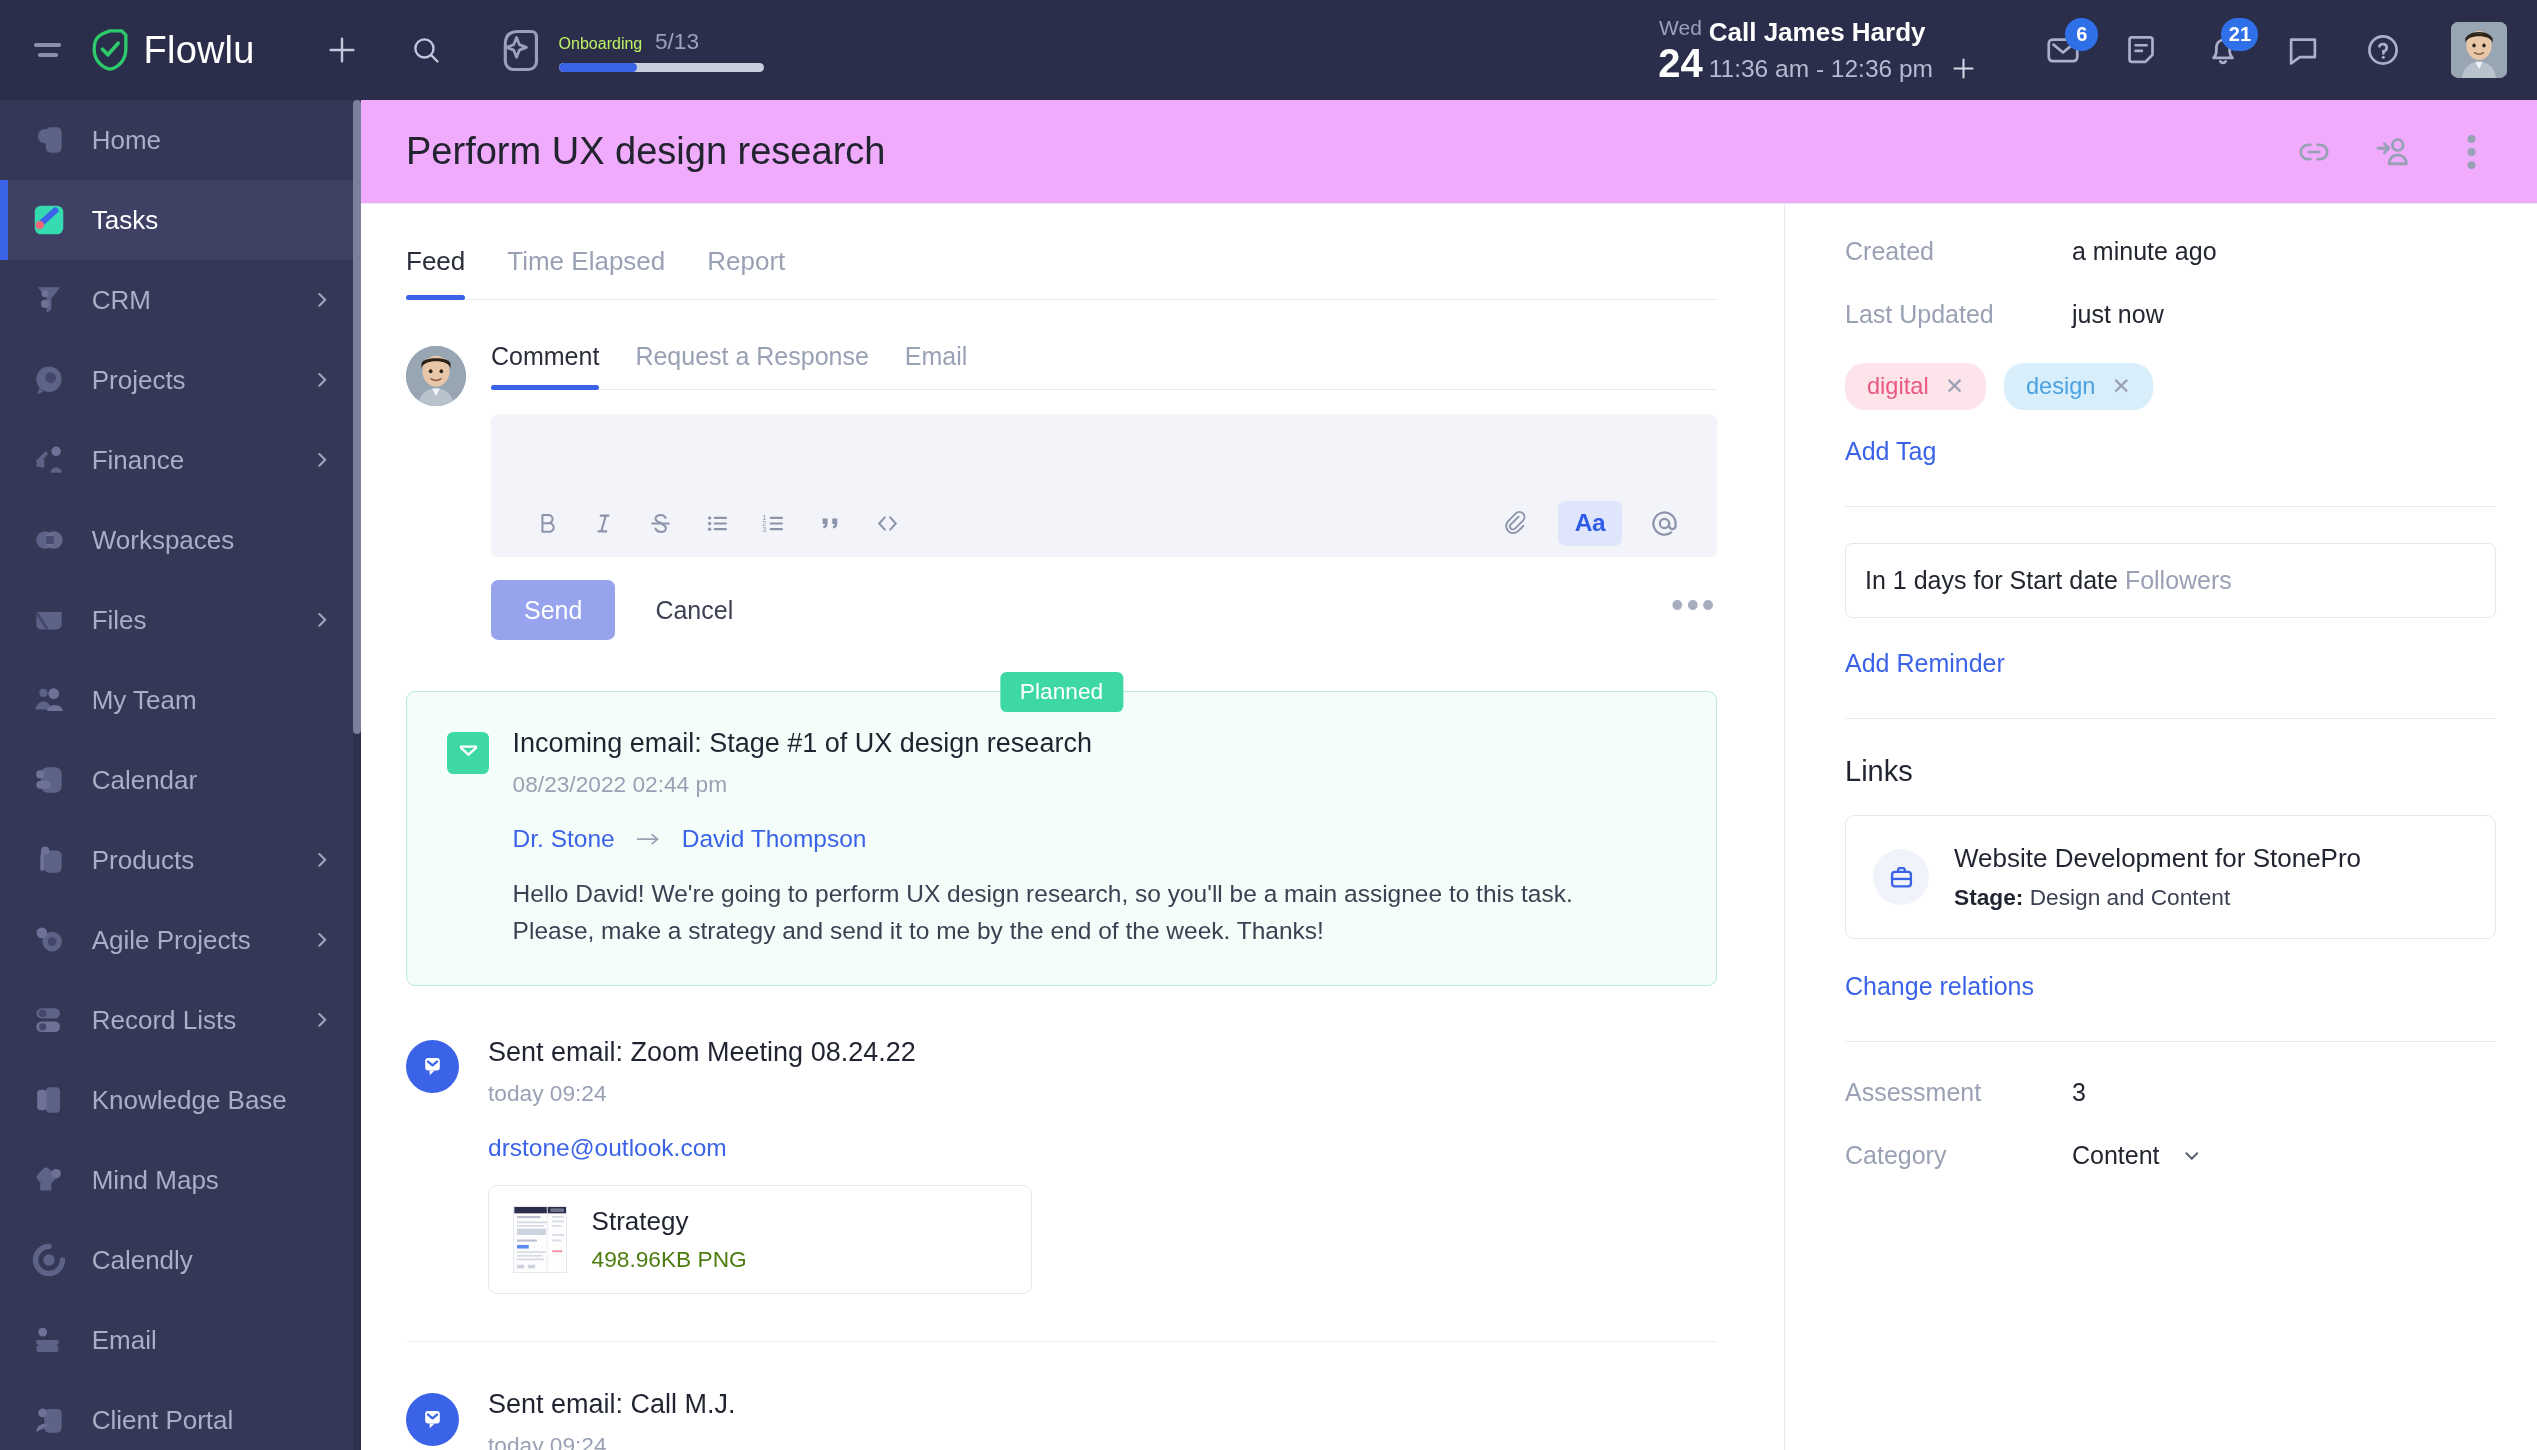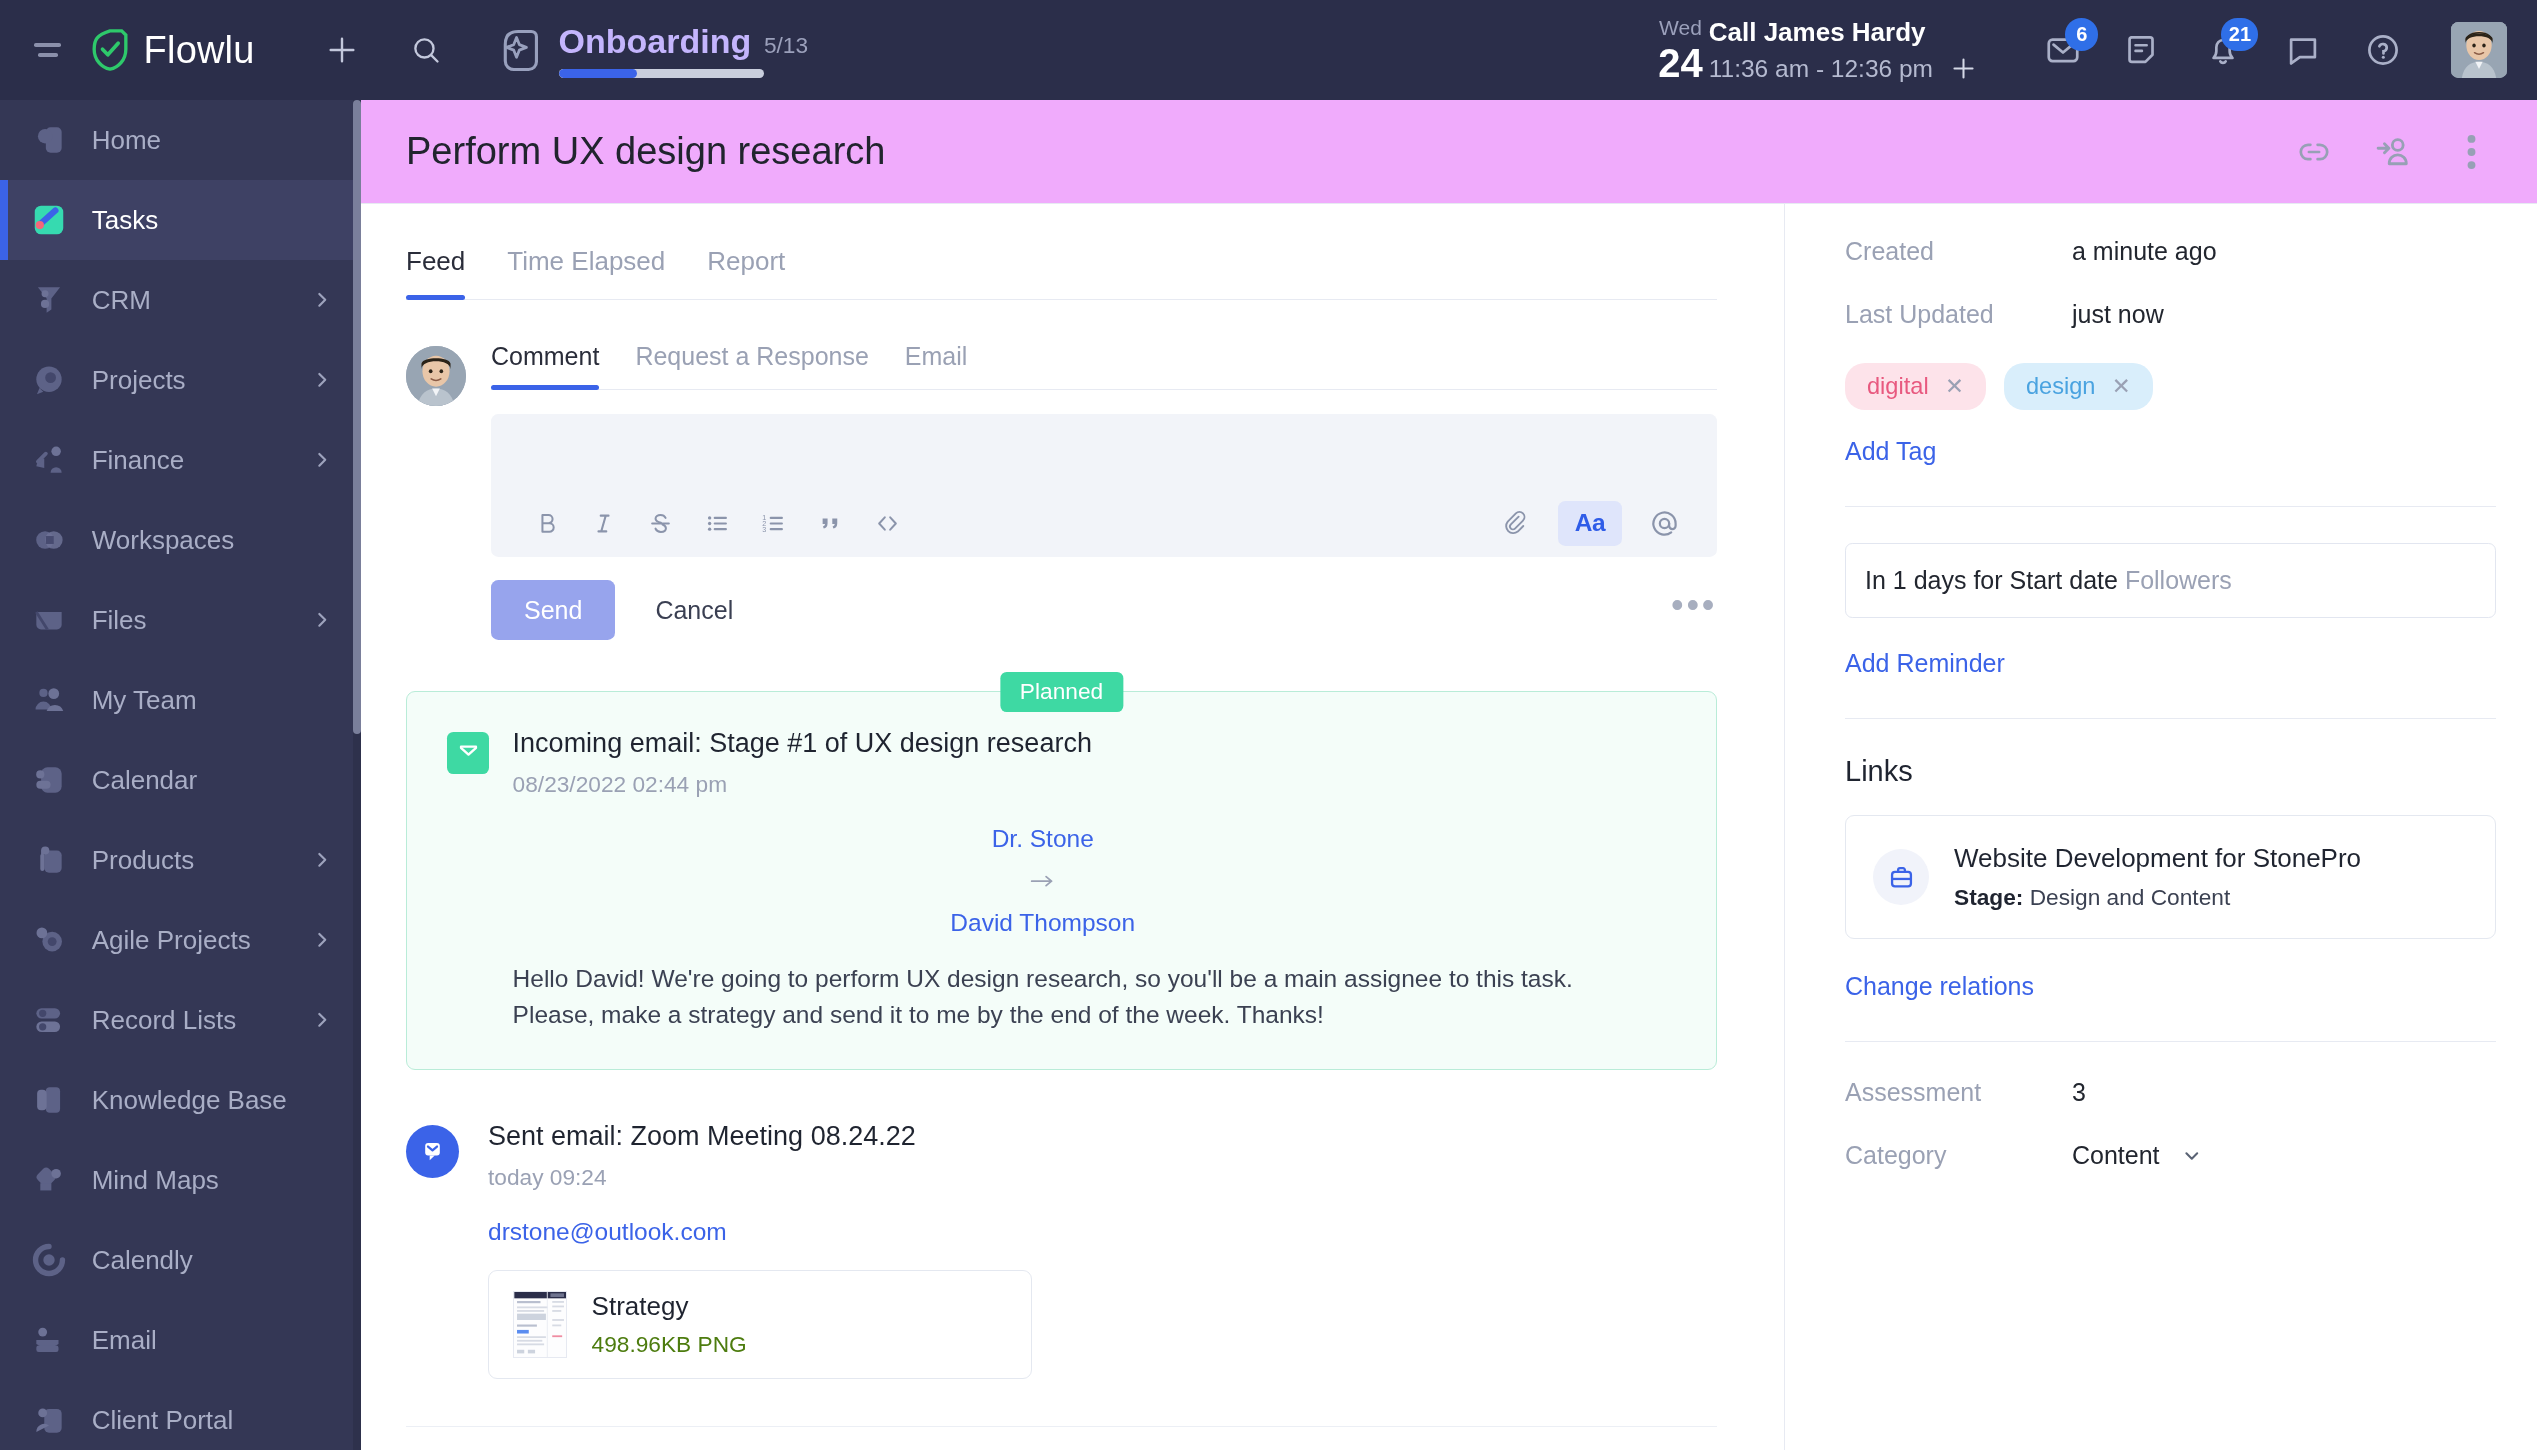--- a/index.html
+++ b/index.html
@@ -28,21 +28,21 @@
   .tb-logo { display:flex; align-items:center; gap:13.6px; margin-left: 25px; }
   .tb-logo-text { font-size: 38px; font-weight: 400; letter-spacing: 0.2px; color:#fff; }
 
   .tb-icon-btn { width:51px; height:51px; display:flex; align-items:center; justify-content:center; cursor:pointer; }
   .tb-plus { margin-left: 62px; }
   .tb-search { margin-left: 33px; }
 
   .tb-onboard { display:flex; align-items:center; gap:18px; margin-left: 47px; }
   .tb-onboard-texts { display:flex; flex-direction:column; gap:8.2px; }
   .tb-onboard-line { display:flex; align-items:baseline; gap:12.7px; }
-  .tb-onboard-title { font-size: 34px; color:#c4b5fd; font-weight: 700; }
+  .tb-onboard-title { font-size: 16px; color:#bef264; font-weight: 400; }
   .tb-onboard-count { font-size: 22.7px; color:#9ba0bb; }
   .tb-progress { width: 205px; height: 9px; background:#c9cedd; border-radius:4.5px; overflow:hidden; }
   .tb-progress-fill { height:100%; background:#3b63e8; border-radius:4.5px; }
 
   .tb-event { display:flex; align-items:flex-end; gap:6px; margin-left: auto; }
   .tb-date { display:flex; flex-direction:column; align-items:center; line-height:1; }
   .tb-date-dow { font-size:21px; color:#9ba0bb; margin-bottom:5.4px; }
   .tb-date-num { font-size:40px; font-weight:700; color:#fff; }
   .tb-event-body { display:flex; flex-direction:column; gap:6.3px; }
   .tb-event-title { font-size:26px; font-weight:700; color:#fff; }
@@ -149,21 +149,21 @@
   }
   .feed-badge {
     position:absolute; top:-20px; left:50%; transform:translateX(-50%);
     background:#3ed9a3; color:#fff; font-size:22.7px; font-weight:400;
     padding: 6.3px 20px; border-radius:6.3px;
   }
   .fc-head { display:flex; gap:23.6px; align-items:flex-start; }
   .fc-ico-green { width:42px; height:42px; flex:0 0 42px; background:#3ed9a3; border-radius:6.3px; display:flex; align-items:center; justify-content:center; margin-top:3.6px; }
   .fc-title { font-size:27px; color:#1f2430; }
   .fc-time { font-size:22.7px; color:#9aa1b4; margin-top:11.8px; }
-  .fc-parties { margin-top:27px; display:flex; align-items:center; gap:20px;flex-direction:column; }
+  .fc-parties { margin-top:27px; display:flex; align-items:center; gap:20px; }
   .fc-link { font-size:24.5px; color:#3b63e8; cursor:pointer; }
   .fc-arrow { color:#9aa1b4; display:flex; align-items:center; }
   .fc-body { margin-top:23.6px; font-size:24.5px; color:#3b4152; line-height:1.48; }
 
   .feed-row { display:flex; gap:29px; padding-bottom: 47px; border-bottom:0.9px solid #eceff5; margin-bottom: 47px; }
   .feed-row.last { border-bottom:none; }
   .fr-ico { width:53px; height:53px; flex:0 0 53px; border-radius:50%; background:#3b63e8; display:flex; align-items:center; justify-content:center; margin-top:3.6px; }
   .fr-title { font-size:27px; color:#1f2430; }
   .fr-time { font-size:22.7px; color:#9aa1b4; margin-top:11.8px; }
   .fr-email { font-size:24.5px; color:#3b63e8; margin-top:27px; cursor:pointer; }

